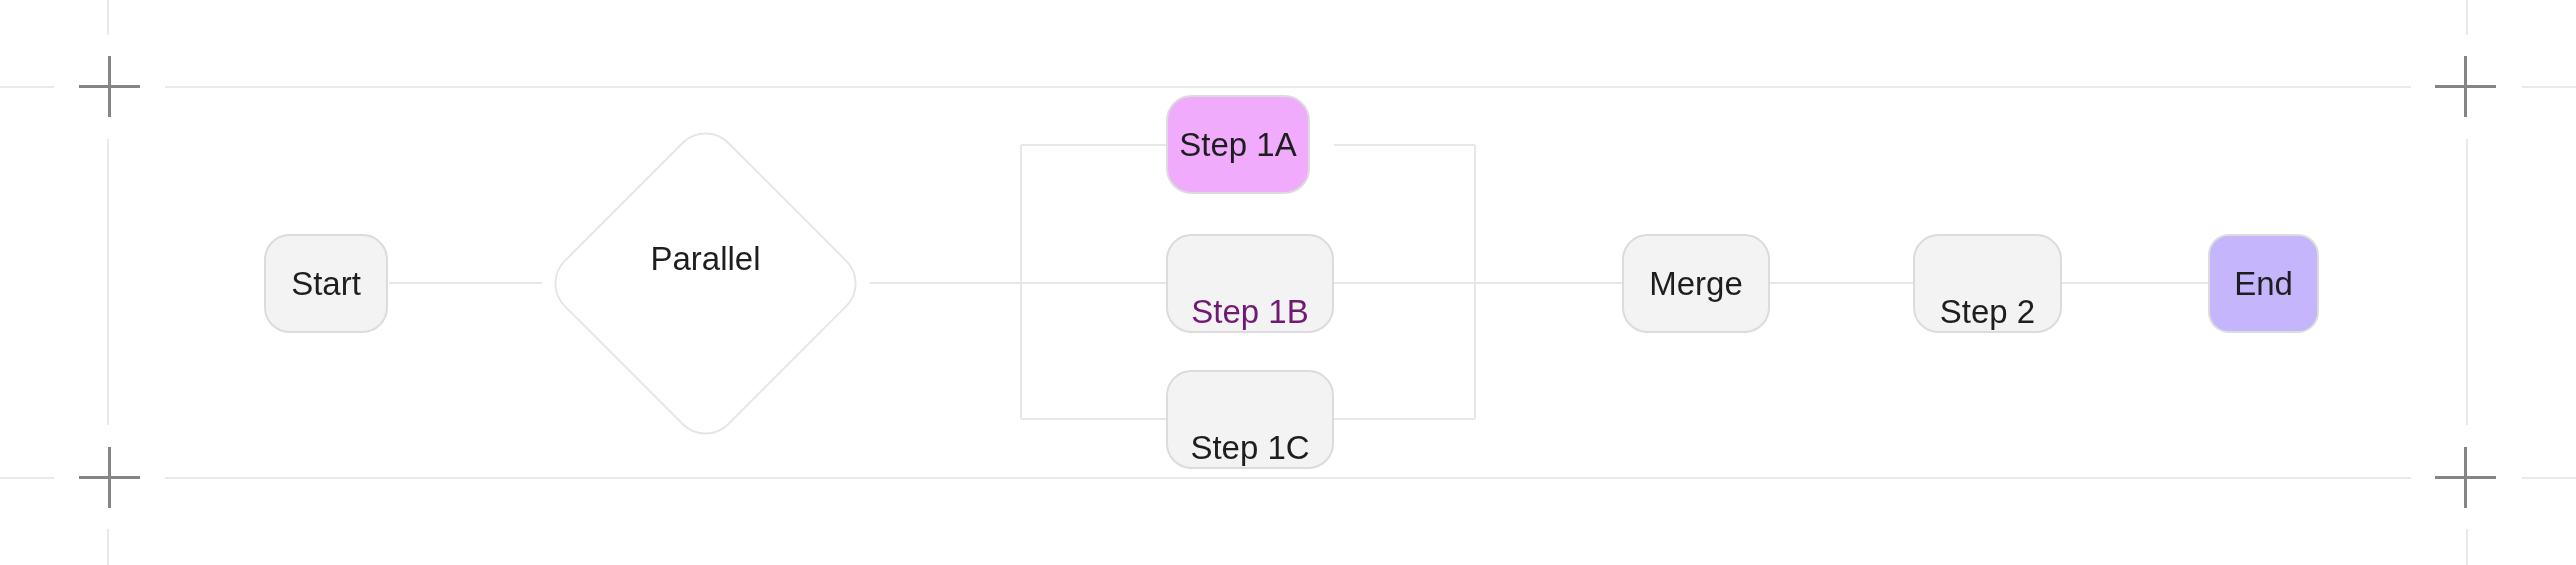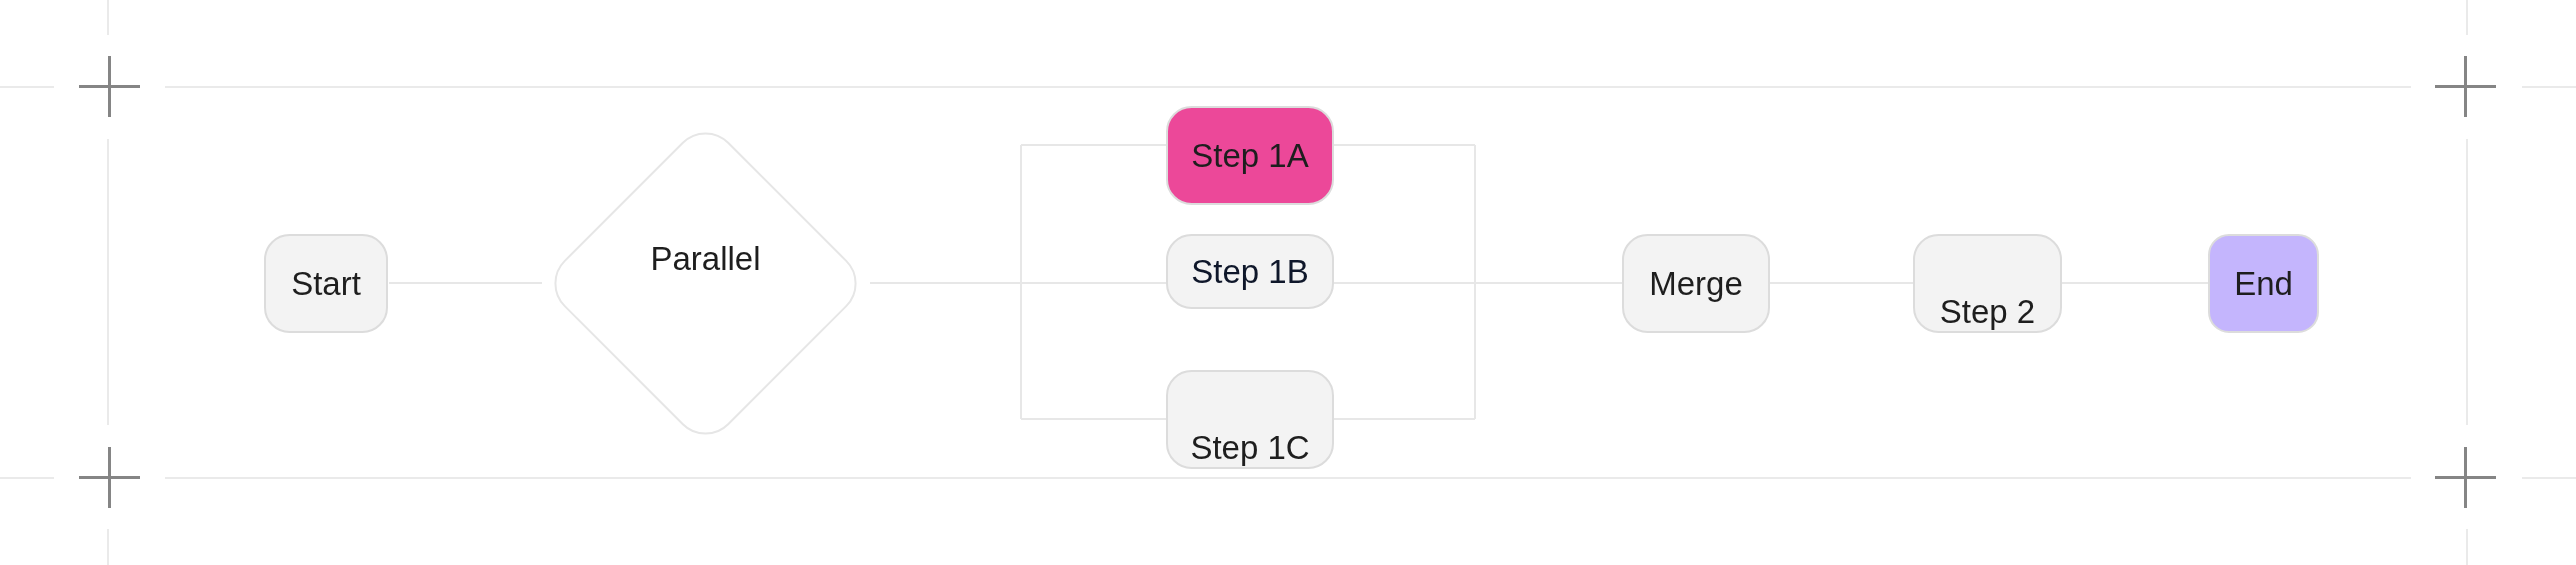--- a/index.html
+++ b/index.html
@@ -88,24 +88,24 @@
       <div class="seg" style="left: 2062px; top: 282px; width: 146px; height: 2.2px; background: rgb(231, 231, 231);"></div>
     </div>
   <div class="layer" id="nodes">
       <div class="node" style="left: 264px; top: 234px; width: 124px; height: 99px; background: rgb(243, 243, 243); border-color: rgb(220, 220, 220); color: rgb(30, 30, 30);">
         <span>Start</span>
       </div>
       <div class="diamond" style="left: 589px; top: 167px; width: 233px; height: 233px; background: rgb(255, 255, 255); border-color: rgb(230, 230, 230);"></div>
       <div class="diamond-label" style="left: 541px; top: 235px; width: 329px; color: rgb(30, 30, 30);">
         <span>Parallel</span>
       </div>
-      <div class="node" style="left: 1166px; top: 106px; width: 168px; height: 99px; background: #ec4899; border-color: rgb(220, 220, 220); color: rgb(30, 30, 30);">
+      <div class="node" style="left: 1166px; top: 95px; width: 144px; height: 99px; background: #f0abfc; border-color: rgb(220, 220, 220); color: rgb(30, 30, 30);">
         <span>Step 1A</span>
       </div>
-      <div class="node" style="left: 1166px; top: 234px; width: 168px; height: 75px; background: rgb(243, 243, 243); border-color: rgb(220, 220, 220); color: #0f172a;">
+      <div class="node" style="left: 1166px; top: 234px; width: 168px; height: 99px; background: rgb(243, 243, 243); border-color: rgb(220, 220, 220); color: #701a75; align-items: flex-end;">
         <span>Step 1B</span>
       </div>
       <div class="node" style="left: 1166px; top: 370px; width: 168px; height: 99px; background: rgb(243, 243, 243); border-color: rgb(220, 220, 220); color: rgb(30, 30, 30); align-items: flex-end;">
         <span>Step 1C</span>
       </div>
       <div class="node" style="left: 1622px; top: 234px; width: 148px; height: 99px; background: rgb(243, 243, 243); border-color: rgb(220, 220, 220); color: rgb(30, 30, 30);">
         <span>Merge</span>
       </div>
       <div class="node" style="left: 1913px; top: 234px; width: 149px; height: 99px; background: rgb(243, 243, 243); border-color: rgb(220, 220, 220); color: rgb(30, 30, 30); align-items: flex-end;">
         <span>Step 2</span>

